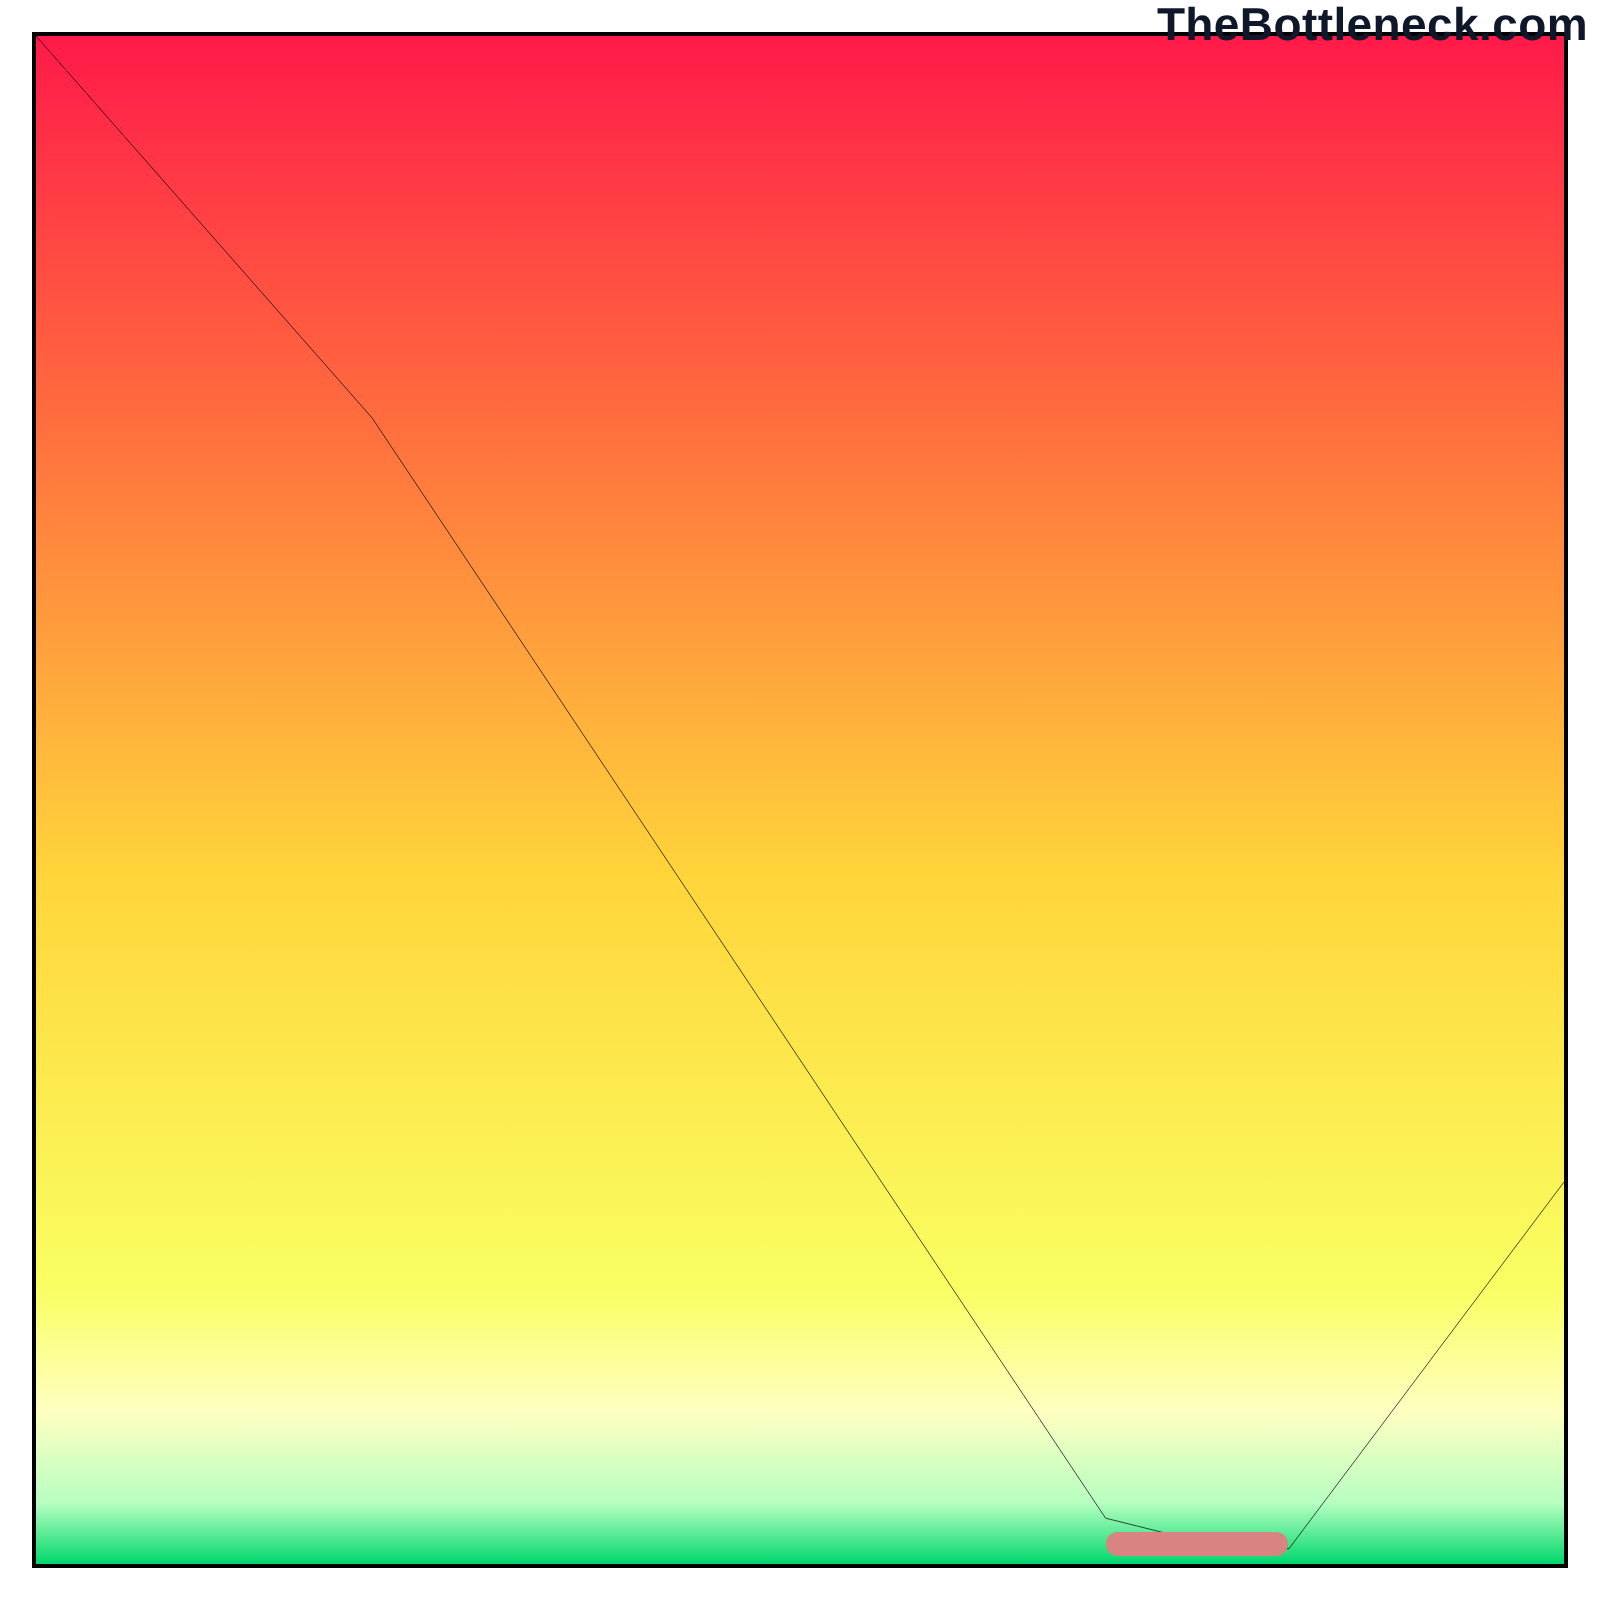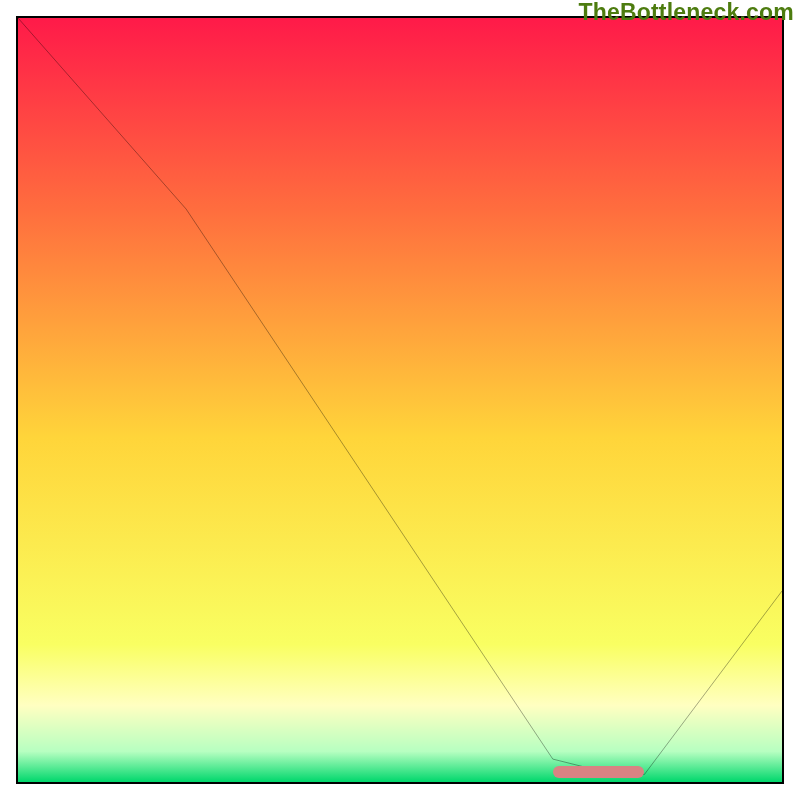--- a/index.html
+++ b/index.html
@@ -26,21 +26,21 @@
     top: 0;
     width: 100%;
     height: 100%;
   }
   .watermark {
     position: absolute;
     top: -1px;
     right: 6px;
     font-size: 23px;
     font-weight: bold;
-    color: #4d7c0f;
+    color: #0f172a;
     letter-spacing: 0.2px;
     font-family: Arial, Helvetica, sans-serif;
   }
   .curve-svg {
     position: absolute;
     left: 0;
     top: 0;
     width: 100%;
     height: 100%;
   }

